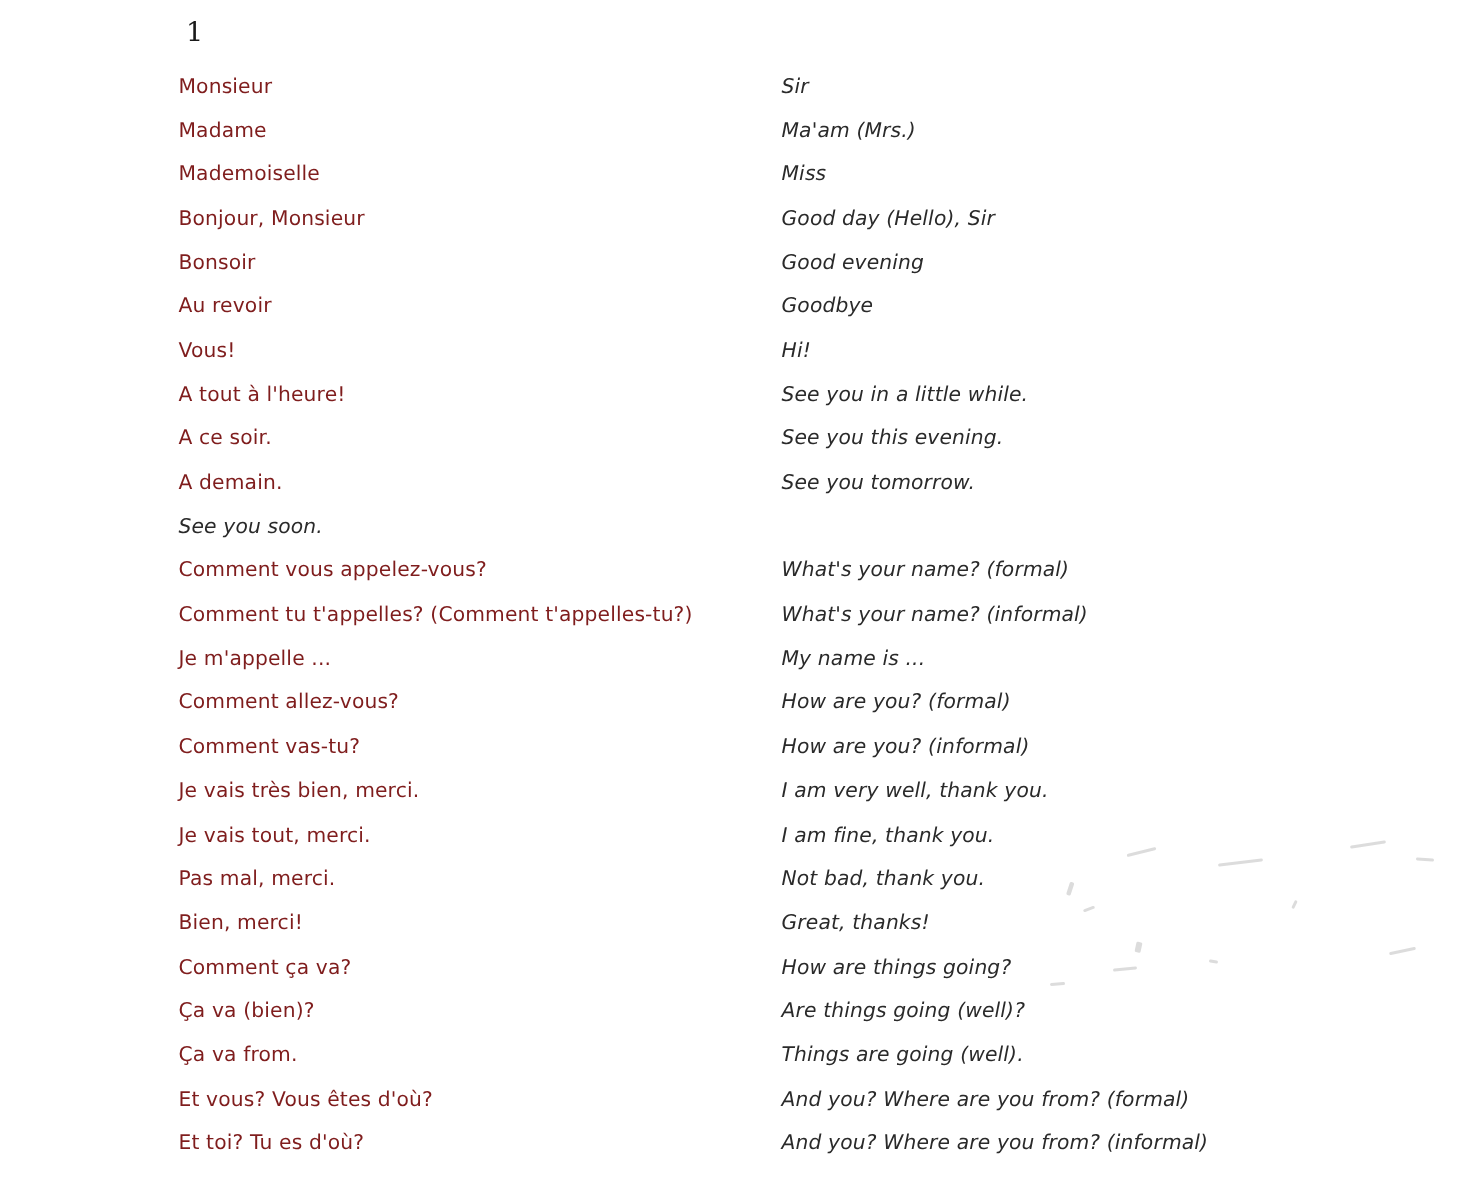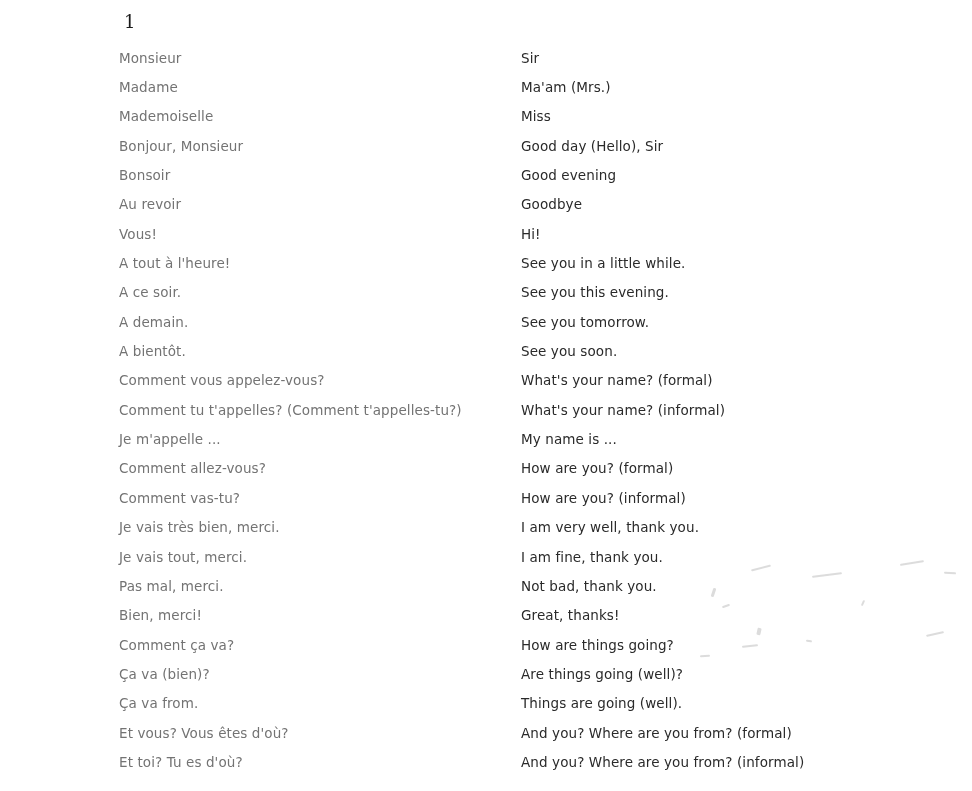--- a/index.html
+++ b/index.html
@@ -33,24 +33,25 @@
   .vocab-row {
     display: grid;
     grid-template-columns: 402px auto;
     height: 29.35px;
     align-items: center;
     white-space: nowrap;
   }
   .french-term {
     font-size: 13.5px;
     letter-spacing: 0.1px;
-    color: #737373;
+    color: #7f1d1d;
   }
   .english-translation {
     font-size: 13.5px;
+    font-style: italic;
     letter-spacing: 0.1px;
     color: #2a2a2a;
   }
   
   .scan-artifact {
     position: absolute;
     background: #9a9a9a;
     opacity: 0.35;
     border-radius: 1px;
   }
@@ -109,21 +110,20 @@
       </div>
       <div class="vocab-row">
         <div class="french-term">A ce soir.</div>
         <div class="english-translation">See you this evening.</div>
       </div>
       <div class="vocab-row">
         <div class="french-term">A demain.</div>
         <div class="english-translation">See you tomorrow.</div>
       </div>
       <div class="vocab-row">
-        <div class="french-term">A bientôt.</div>
         <div class="english-translation">See you soon.</div>
       </div>
       <div class="vocab-row">
         <div class="french-term">Comment vous appelez-vous?</div>
         <div class="english-translation">What's your name? (formal)</div>
       </div>
       <div class="vocab-row">
         <div class="french-term">Comment tu t'appelles? (Comment t'appelles-tu?)</div>
         <div class="english-translation">What's your name? (informal)</div>
       </div>

